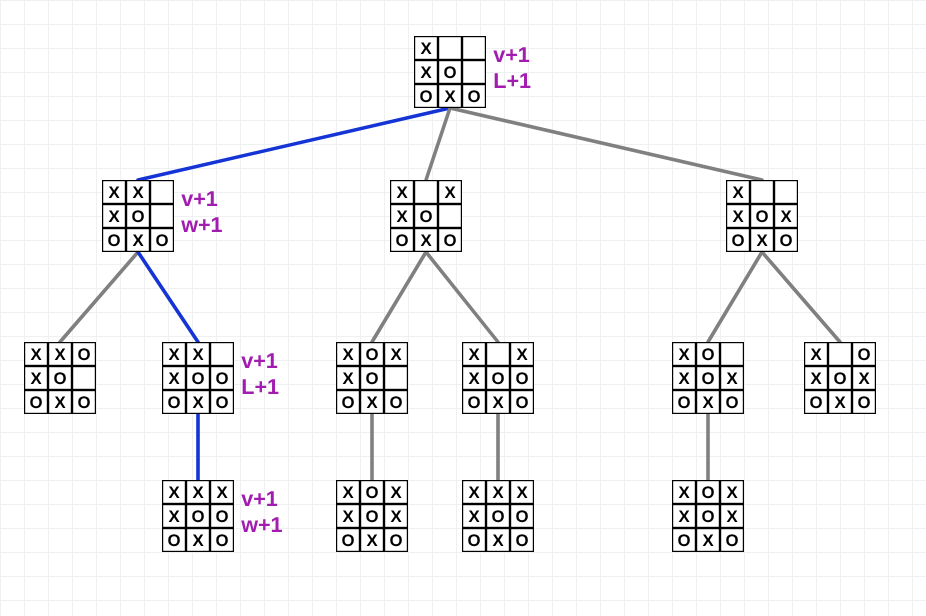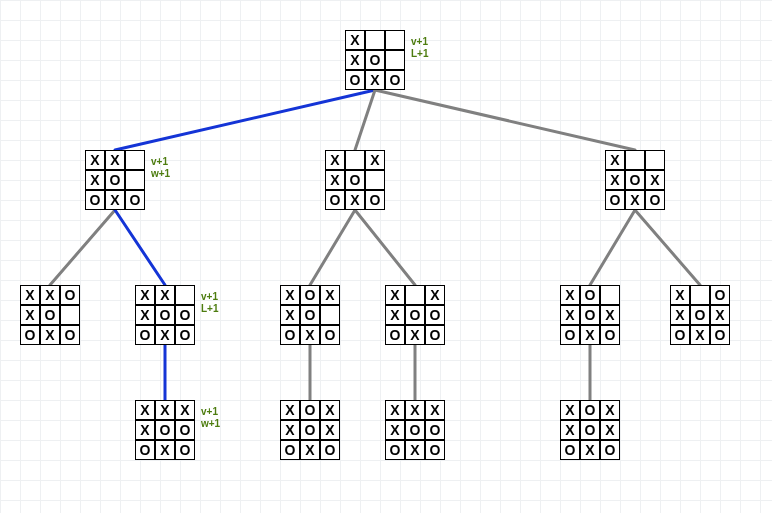--- a/index.html
+++ b/index.html
@@ -39,22 +39,22 @@
     border: 1px solid #000;
     display: flex;
     align-items: center;
     justify-content: center;
     font-size: 14px;
     font-weight: bold;
     line-height: 1;
     user-select: none;
   }
   .annot {
-    color: #4d7c0f;
-    font-size: 10px;
+    color: #a21caf;
+    font-size: 18px;
     font-weight: bold;
     line-height: 1.15;
     margin-left: 6px;
     margin-top: 6px;
     white-space: pre;
   }
 </style>
 </head>
 <body>
 

